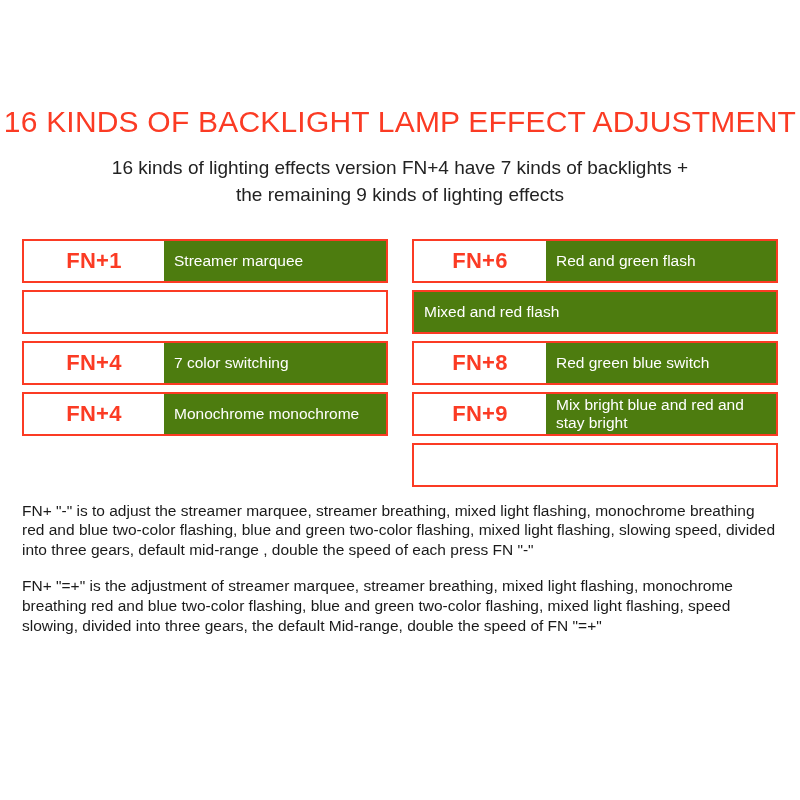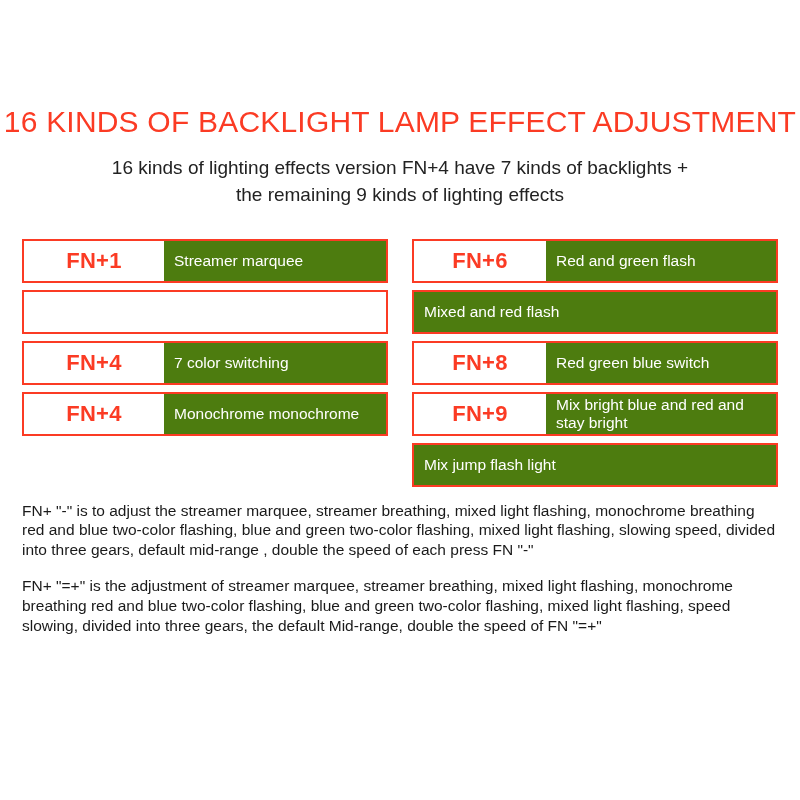--- a/index.html
+++ b/index.html
@@ -136,21 +136,20 @@
       </div>
       <div class="row">
         <div class="key">FN+8</div>
         <div class="desc">Red green blue switch</div>
       </div>
       <div class="row">
         <div class="key">FN+9</div>
         <div class="desc">Mix bright blue and red and stay bright</div>
       </div>
       <div class="row">
-        <div class="desc">Mix jump flash light</div>
       </div>
     </div>
 
   </div>
 
   <div class="notes">
     <p class="note">FN+ "-" is to adjust the streamer marquee, streamer breathing, mixed light flashing, monochrome breathing red and blue two-color flashing, blue and green two-color flashing, mixed light flashing, slowing speed, divided into three gears, default mid-range , double the speed of each press FN "-"</p>
     <p class="note">FN+ "=+" is the adjustment of streamer marquee, streamer breathing, mixed light flashing, monochrome breathing red and blue two-color flashing, blue and green two-color flashing, mixed light flashing, speed slowing, divided into three gears, the default Mid-range, double the speed of FN "=+"</p>
   </div>
 

